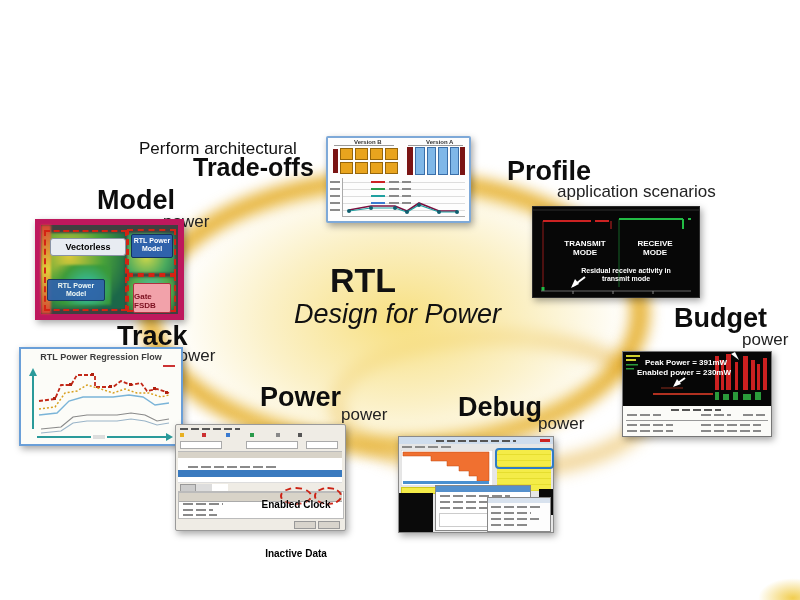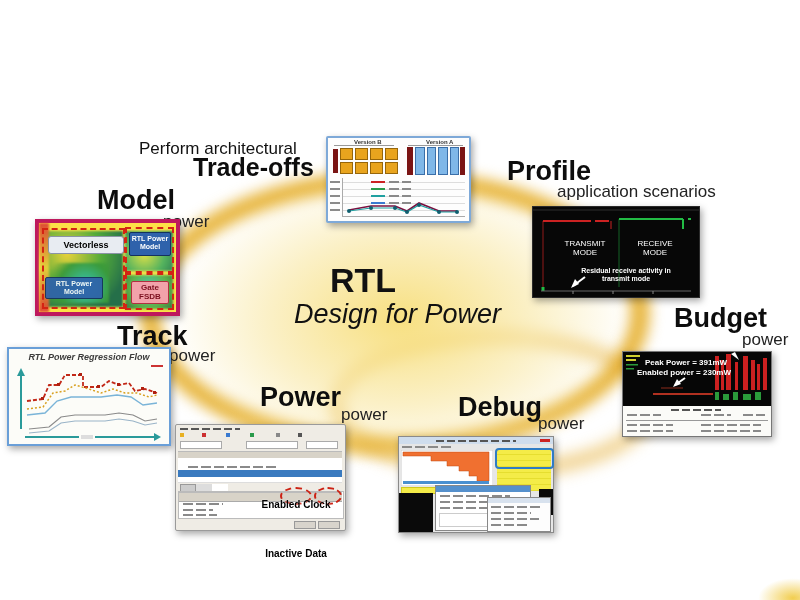--- a/index.html
+++ b/index.html
@@ -23,42 +23,42 @@
   .pre{font-size:17px;color:#111;}
   .center-title{font-weight:bold;font-size:34px;text-align:left;}
   .center-sub{font-style:italic;font-size:27px;text-align:center;}
 
   
   .thumb{box-shadow:2px 3px 7px rgba(0,0,0,0.35);}
   .microtxt{background:repeating-linear-gradient(to right,#8a8a8a 0 10px,transparent 10px 13px);height:2px;}
   .microtxt.dark{background:repeating-linear-gradient(to right,#555 0 8px,transparent 8px 11px);}
 
   
-  .model-box{background:#fde047;border:4px solid #be185d;}
+  .model-box{background:#404040;border:6px solid #be185d;}
   .heat{filter:blur(1px);opacity:.95;}
   .dashed-red{border:2px dashed #d42313;}
   .lbl-vectorless{background:#e8ecf2;border:1px solid #8a93a5;border-radius:3px;color:#000;
                   font-weight:bold;font-size:9px;text-align:center;line-height:16px;}
   .lbl-blue{background:#2f62ab;color:#fff;font-weight:bold;font-size:7px;text-align:center;
             border:1px solid #14315e;border-radius:2px;line-height:8px;padding-top:2px;}
-  .lbl-pink{background:#f2a2aa;color:#7c1020;font-weight:bold;font-size:8px;text-align:center;
-            border:1px solid #b03040;border-radius:2px;line-height:9px;padding-top:1px;}
+  .lbl-pink{background:#f2a2aa;color:#7c1020;font-weight:bold;font-size:8px;
+            border:1px solid #b03040;border-radius:2px;line-height:9px;padding-top:8px;}
 
   
   .to-box{background:#fdfdfd;border:2px solid #7ea9d8;border-radius:2px;}
   .ver-lbl{font-size:6px;font-weight:bold;color:#333;}
   .ychip{background:#e8a41e;border:1px solid #96660a;}
   .bbar{background:#7fb7e8;border:1px solid #3a6ea8;}
   .dred{background:#7a1414;}
   .gridln{background:#ddd;height:1px;}
   .leg{height:2px;}
 
   
   .profile-box{background:#070707;border:1px solid #2a2a2a;}
-  .ptxt{color:#fff;font-weight:normal;font-size:8px;text-align:center;line-height:9px;}
+  .ptxt{color:#fff;font-weight:bold;font-size:8px;text-align:center;line-height:9px;}
   .pann{color:#fff;font-weight:bold;font-size:7px;text-align:center;line-height:8px;}
 
   
   .budget-box{background:#fff;border:1px solid #777;}
   .btxt{color:#fff;font-weight:bold;font-size:8px;line-height:10px;white-space:nowrap;}
 
   
   .debug-box{background:#e6e6e6;border:1px solid #8a8a8a;}
   .dbg-title{background:#cfdded;}
   .yellow-tbl{background:#f4ec48;}
@@ -270,21 +270,21 @@
       <div class="abs microtxt" style="left:78px;top:8px;width:30px;"></div>
       <div class="abs microtxt" style="left:120px;top:8px;width:22px;"></div>
       <div class="abs" style="left:3px;top:14px;width:142px;height:1px;background:#999;"></div>
       <div class="abs microtxt" style="left:4px;top:18px;width:46px;"></div>
       <div class="abs microtxt" style="left:78px;top:18px;width:60px;"></div>
       <div class="abs microtxt" style="left:4px;top:24px;width:46px;"></div>
       <div class="abs microtxt" style="left:78px;top:24px;width:60px;"></div>
     </div>
   </div>
 
-  <div class="abs thumb track-box" style="left:7px;top:347px;width:160px;height:95px;font-style:italic;">
+  <div class="abs thumb track-box" style="left:19px;top:347px;width:160px;height:95px;">
     <div class="abs tk-title" style="left:0;top:3px;width:160px;">RTL Power Regression Flow</div>
     <div class="abs" style="left:142px;top:16px;width:12px;height:2px;background:#c33;"></div>
     <svg class="abs" style="left:0;top:14px;" width="160" height="80">
       <line x1="12" y1="10" x2="12" y2="66" stroke="#2a9a9a" stroke-width="2"></line>
       <polygon points="12,5 8,13 16,13" fill="#2a9a9a"></polygon>
       <polyline points="18,38 34,36 40,22 50,22 56,12 74,12 74,24 92,24 100,18 110,22 120,20 126,28 136,26 148,30" fill="none" stroke="#c22818" stroke-width="1.8" stroke-dasharray="4 2"></polyline>
       <polyline points="18,46 34,44 44,30 56,28 66,22 80,26 92,30 104,26 116,30 128,30 140,34 148,32" fill="none" stroke="#d8a020" stroke-width="1.5" stroke-dasharray="2 2"></polyline>
       <polyline points="18,52 36,50 48,38 62,34 76,34 92,34 108,32 122,34 134,42 148,40" fill="none" stroke="#7ab4d8" stroke-width="1.4"></polyline>
       <polyline points="20,66 40,64 52,54 66,52 80,52 96,52 110,50 124,52 136,58 148,56" fill="none" stroke="#8a8a8a" stroke-width="1.2"></polyline>
       <polyline points="20,70 40,68 52,60 66,58 80,58 96,58 110,56 124,58 136,62 148,60" fill="none" stroke="#9ab4c8" stroke-width="1.2"></polyline>

